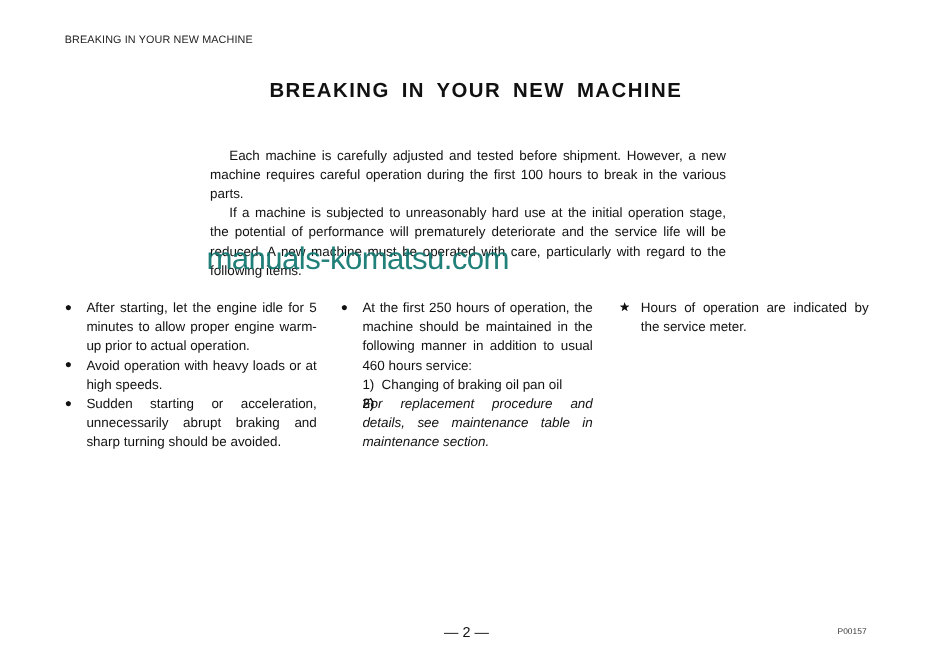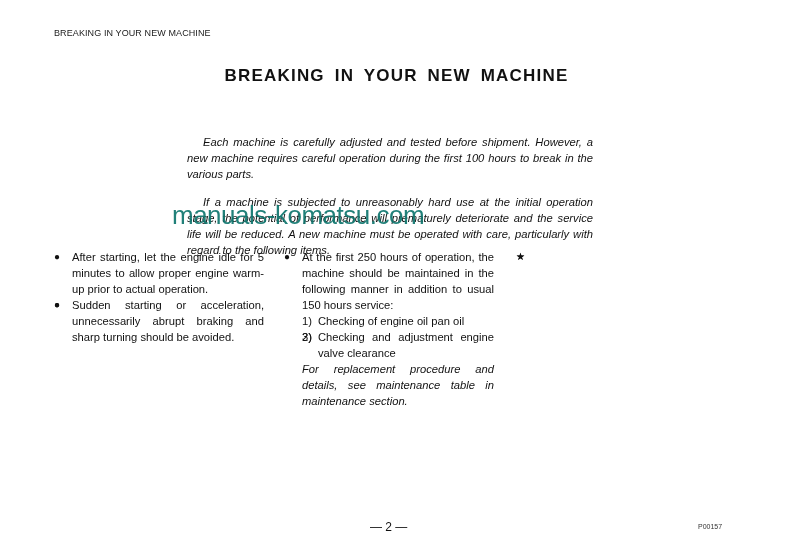--- a/index.html
+++ b/index.html
@@ -1,20 +1,20 @@
 <!DOCTYPE html>
 <html><head>
 <meta charset="utf-8">
 <style>
   html, body { margin: 0; padding: 0; background: #ffffff; }
   body { width: 793px; height: 559px; position: relative; overflow: hidden; font-family: "Liberation Sans", sans-serif; color: #111; }
   .running-head { position: absolute; left: 54px; top: 28px; font-size: 9px; letter-spacing: 0.1px; color: #222; }
   .title { position: absolute; left: 0; width: 793px; top: 66px; text-align: center; font-size: 17px; font-weight: bold; letter-spacing: 1.2px; word-spacing: 4px; }
   .intro { position: absolute; left: 175px; top: 122px; width: 430px; font-size: 11.2px; line-height: 16px; text-align: justify; }
-  .intro p { margin: 12px; text-indent: 16px; font-style: italic; }
+  .intro p { margin: 0; text-indent: 16px; }
   .col { position: absolute; top: 249px; font-size: 11.2px; line-height: 16px; }
   .col1 { left: 54px; width: 210px; }
   .col2 { left: 284px; width: 210px; }
   .col3 { left: 516px; width: 208px; }
   .item { position: relative; padding-left: 18px; text-align: justify; }
   .bullet { position: absolute; left: 0; top: 0; font-size: 10px; }
   .star { position: absolute; left: 0; top: 0; font-size: 10px; }
   .sub { position: relative; padding-left: 34px; text-align: justify; }
   .sub .num { position: absolute; left: 18px; top: 0; }
   .plain { padding-left: 18px; text-align: justify; font-style: italic; }
@@ -34,51 +34,52 @@
   <p>If a machine is subjected to unreasonably hard use at the initial operation stage, the potential of performance will prematurely deteriorate and the service life will be reduced. A new machine must be operated with care, particularly with regard to the following items.</p>
 </div>
 
 <div class="col col1">
   <div class="item">
     <span class="bullet">●</span>
     <span>After starting, let the engine idle for 5 minutes to allow proper engine warm-up prior to actual operation.</span>
   </div>
   <div class="item">
     <span class="bullet">●</span>
+    <span>Avoid operation with heavy loads or at high speeds.</span>
   </div>
   <div class="item">
     <span class="bullet">●</span>
     <span>Sudden starting or acceleration, unnecessarily abrupt braking and sharp turning should be avoided.</span>
   </div>
 </div>
 
 <div class="col col2">
   <div class="item">
     <span class="bullet">●</span>
-    <span>At the first 250 hours of operation, the machine should be maintained in the following manner in addition to usual 150 hours service:</span>
+    <span>At the first 250 hours of operation, the machine should be maintained in the following manner in addition to usual 460 hours service:</span>
   </div>
   <div class="sub">
     <span class="num">1)</span>
-    <span>Checking of engine oil pan oil</span>
+    <span>Changing of braking oil pan oil</span>
   </div>
   <div class="sub">
     <span class="num">2)</span>
   </div>
   <div class="sub">
     <span class="num">3)</span>
-    <span>Checking and adjustment engine valve clearance</span>
   </div>
   <div class="plain">For replacement procedure and details, see maintenance table in maintenance section.</div>
 </div>
 
 <div class="col col3">
   <div class="item">
     <span class="star">★</span>
   </div>
   <div class="item">
     <span class="star">★</span>
+    <span>Hours of operation are indicated by the service meter.</span>
   </div>
 </div>
 
 <div class="watermark">manuals-komatsu.com</div>
 
 <div class="page-num">— 2 —</div>
 <div class="code">P00157</div>
 
 </body></html>

